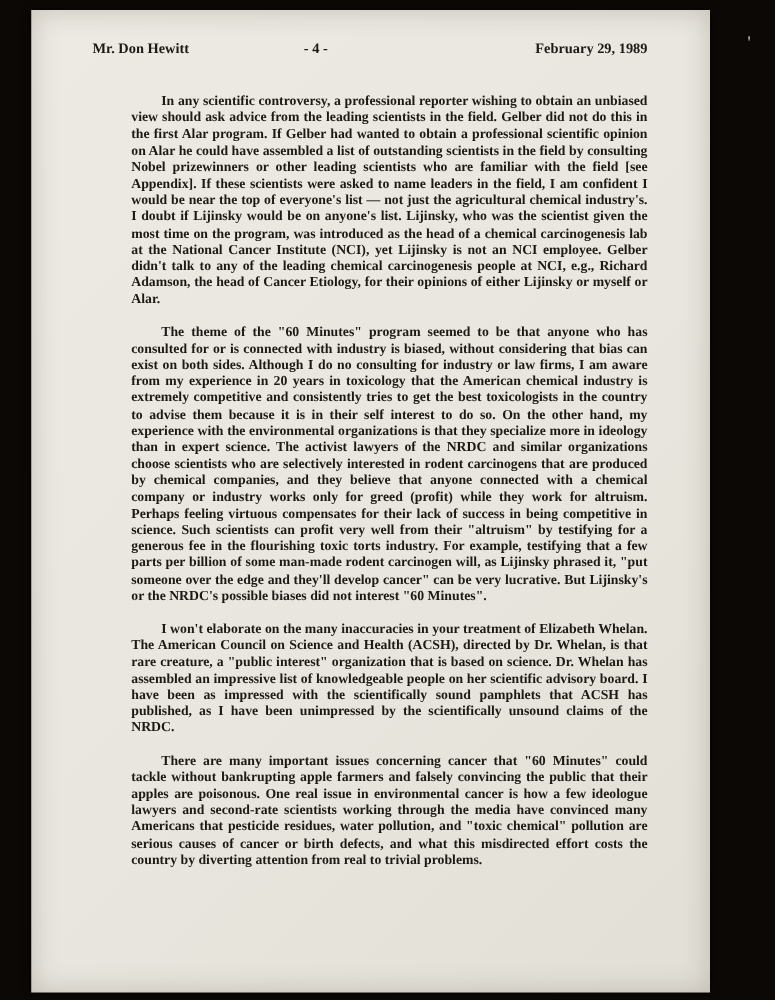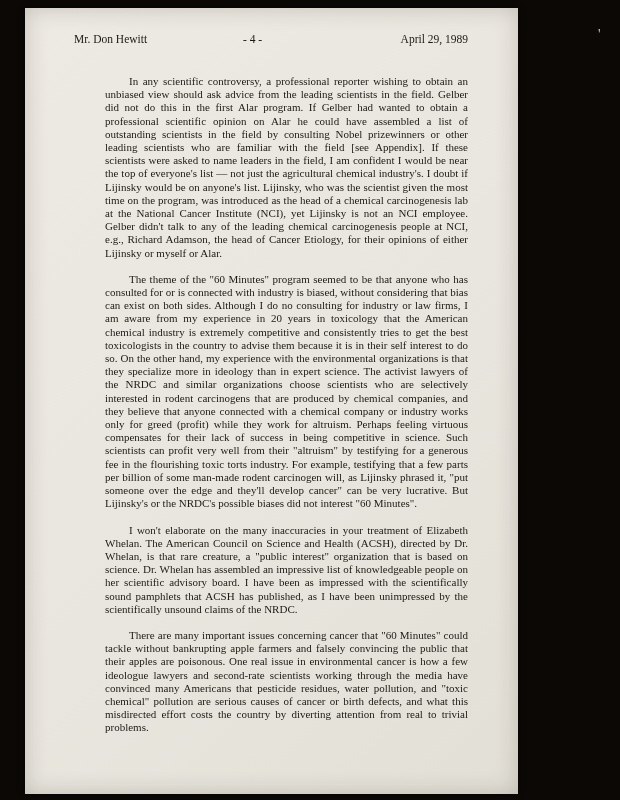--- a/index.html
+++ b/index.html
@@ -12,24 +12,25 @@
     width: 620px;
     height: 800px;
     background: #0b0806;
     overflow: hidden;
     font-family: "Liberation Serif", "DejaVu Serif", serif;
   }
   .paper {
     position: absolute;
     left: 25px;
     top: 8px;
-    width: 493px;
+    width: 543px;
     height: 786px;
     background: linear-gradient(135deg, #edeae3 0%, #e9e6df 55%, #e2dfd6 100%);
     box-shadow: inset 0 0 22px rgba(60,50,35,0.22), 0 0 6px rgba(0,0,0,0.6);
+    font-weight: bold;
   }
   .page-inner {
     position: relative;
     padding: 24px 50px 0 49px;
     color: #1c1916;
   }
   .letter-header {
     position: relative;
     height: 16px;
     font-size: 11.5px;
@@ -63,21 +64,21 @@
 <body>
 
 <div class="screenshot">
 
   <div class="paper">
     <div class="page-inner">
 
       <div class="letter-header">
         <span class="hdr-recipient">Mr. Don Hewitt</span>
         <span class="hdr-pagenum">- 4 -</span>
-        <span class="hdr-date">April 29, 1989</span>
+        <span class="hdr-date">February 29, 1989</span>
       </div>
 
       <div class="letter-body">
         <p>In any scientific controversy, a professional reporter wishing to obtain an unbiased view should ask advice from the leading scientists in the field. Gelber did not do this in the first Alar program. If Gelber had wanted to obtain a professional scientific opinion on Alar he could have assembled a list of outstanding scientists in the field by consulting Nobel prizewinners or other leading scientists who are familiar with the field [see Appendix]. If these scientists were asked to name leaders in the field, I am confident I would be near the top of everyone's list — not just the agricultural chemical industry's. I doubt if Lijinsky would be on anyone's list. Lijinsky, who was the scientist given the most time on the program, was introduced as the head of a chemical carcinogenesis lab at the National Cancer Institute (NCI), yet Lijinsky is not an NCI employee. Gelber didn't talk to any of the leading chemical carcinogenesis people at NCI, e.g., Richard Adamson, the head of Cancer Etiology, for their opinions of either Lijinsky or myself or Alar.</p>
         <p>The theme of the "60 Minutes" program seemed to be that anyone who has consulted for or is connected with industry is biased, without considering that bias can exist on both sides. Although I do no consulting for industry or law firms, I am aware from my experience in 20 years in toxicology that the American chemical industry is extremely competitive and consistently tries to get the best toxicologists in the country to advise them because it is in their self interest to do so. On the other hand, my experience with the environmental organizations is that they specialize more in ideology than in expert science. The activist lawyers of the NRDC and similar organizations choose scientists who are selectively interested in rodent carcinogens that are produced by chemical companies, and they believe that anyone connected with a chemical company or industry works only for greed (profit) while they work for altruism. Perhaps feeling virtuous compensates for their lack of success in being competitive in science. Such scientists can profit very well from their "altruism" by testifying for a generous fee in the flourishing toxic torts industry. For example, testifying that a few parts per billion of some man-made rodent carcinogen will, as Lijinsky phrased it, "put someone over the edge and they'll develop cancer" can be very lucrative. But Lijinsky's or the NRDC's possible biases did not interest "60 Minutes".</p>
         <p>I won't elaborate on the many inaccuracies in your treatment of Elizabeth Whelan. The American Council on Science and Health (ACSH), directed by Dr. Whelan, is that rare creature, a "public interest" organization that is based on science. Dr. Whelan has assembled an impressive list of knowledgeable people on her scientific advisory board. I have been as impressed with the scientifically sound pamphlets that ACSH has published, as I have been unimpressed by the scientifically unsound claims of the NRDC.</p>
         <p>There are many important issues concerning cancer that "60 Minutes" could tackle without bankrupting apple farmers and falsely convincing the public that their apples are poisonous. One real issue in environmental cancer is how a few ideologue lawyers and second-rate scientists working through the media have convinced many Americans that pesticide residues, water pollution, and "toxic chemical" pollution are serious causes of cancer or birth defects, and what this misdirected effort costs the country by diverting attention from real to trivial problems.</p>
       </div>
 
     </div>

